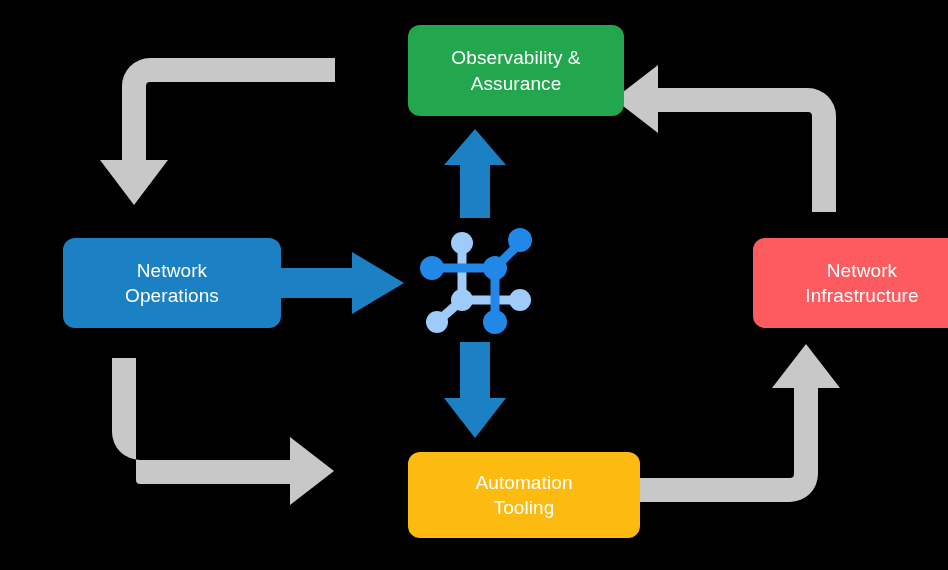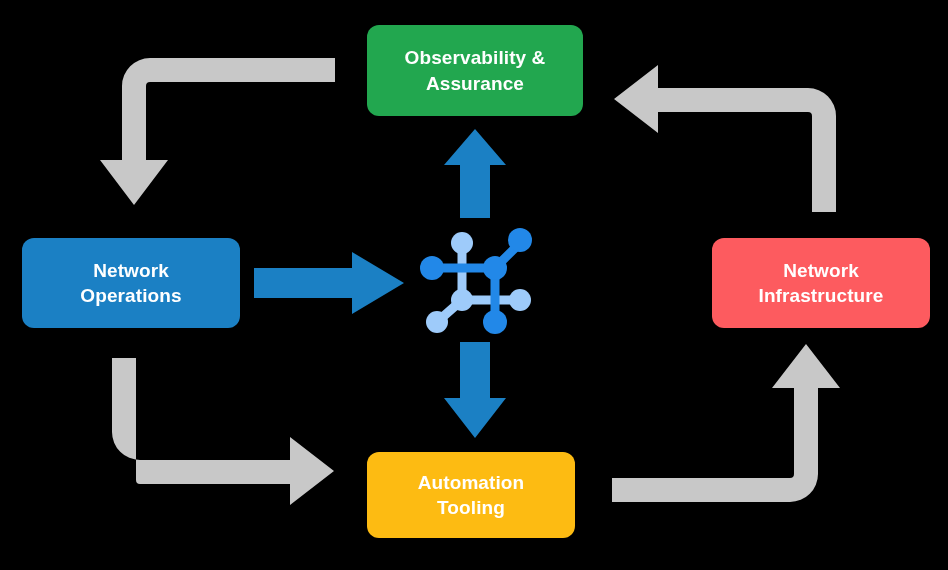--- a/index.html
+++ b/index.html
@@ -28,41 +28,42 @@
   .node-box {
     position: absolute;
     border-radius: 12px;
     display: flex;
     align-items: center;
     justify-content: center;
     text-align: center;
     color: #ffffff;
     font-size: 19px;
     line-height: 1.32;
-    font-weight: 700;
+    font-weight: 400;
     letter-spacing: 0.1px;
     box-sizing: border-box;
     padding: 4px 10px;
     z-index: 5;
+    margin-left: 41px;
   }
   .node-label {
     white-space: pre-line;
     display: block;
   }
   #box-observability {
     left: 367px; top: 25px; width: 216px; height: 91px;
   }
   #box-operations {
     left: 22px; top: 238px; width: 218px; height: 90px;
   }
   #box-infrastructure {
     left: 712px; top: 238px; width: 218px; height: 90px;
   }
   #box-automation {
-    left: 367px; top: 452px; width: 208px; height: 86px;
+    left: 367px; top: 452px; width: 232px; height: 86px;
   }
 </style>
 </head>
 <body>
 
 <div id="canvas">
 
   <svg id="vector-layer" viewBox="0 0 948 570" xmlns="http://www.w3.org/2000/svg">
 
     <g>

